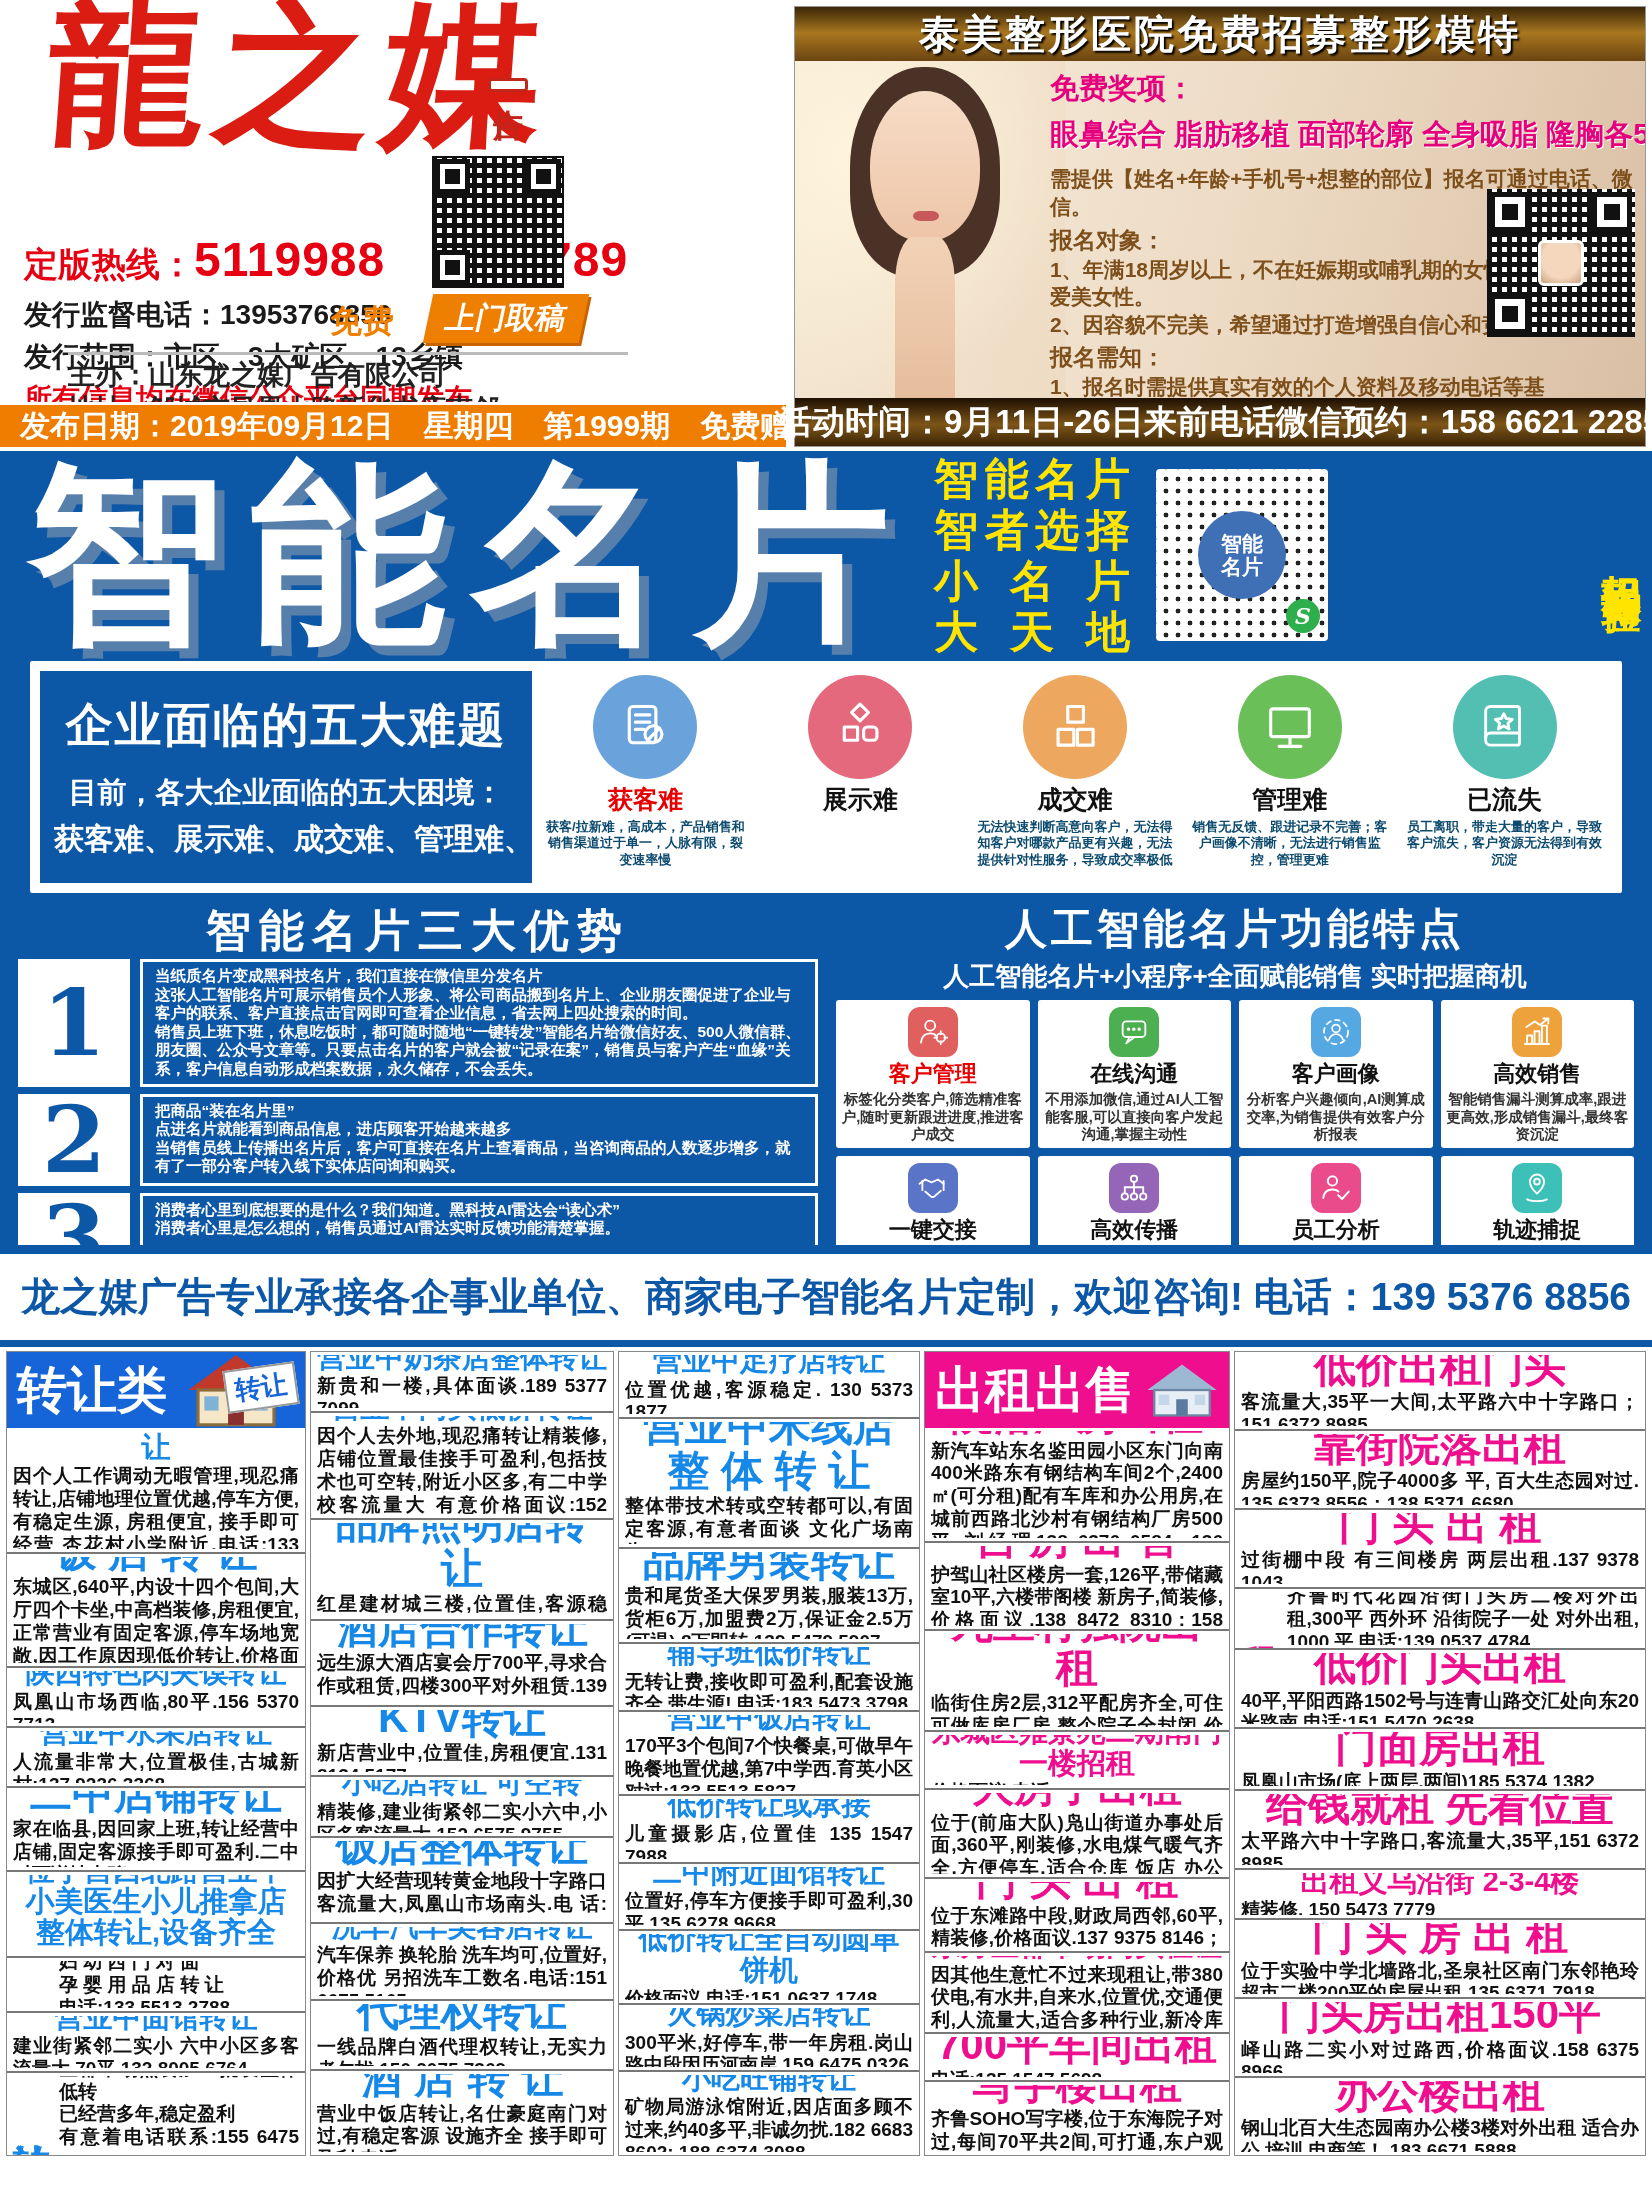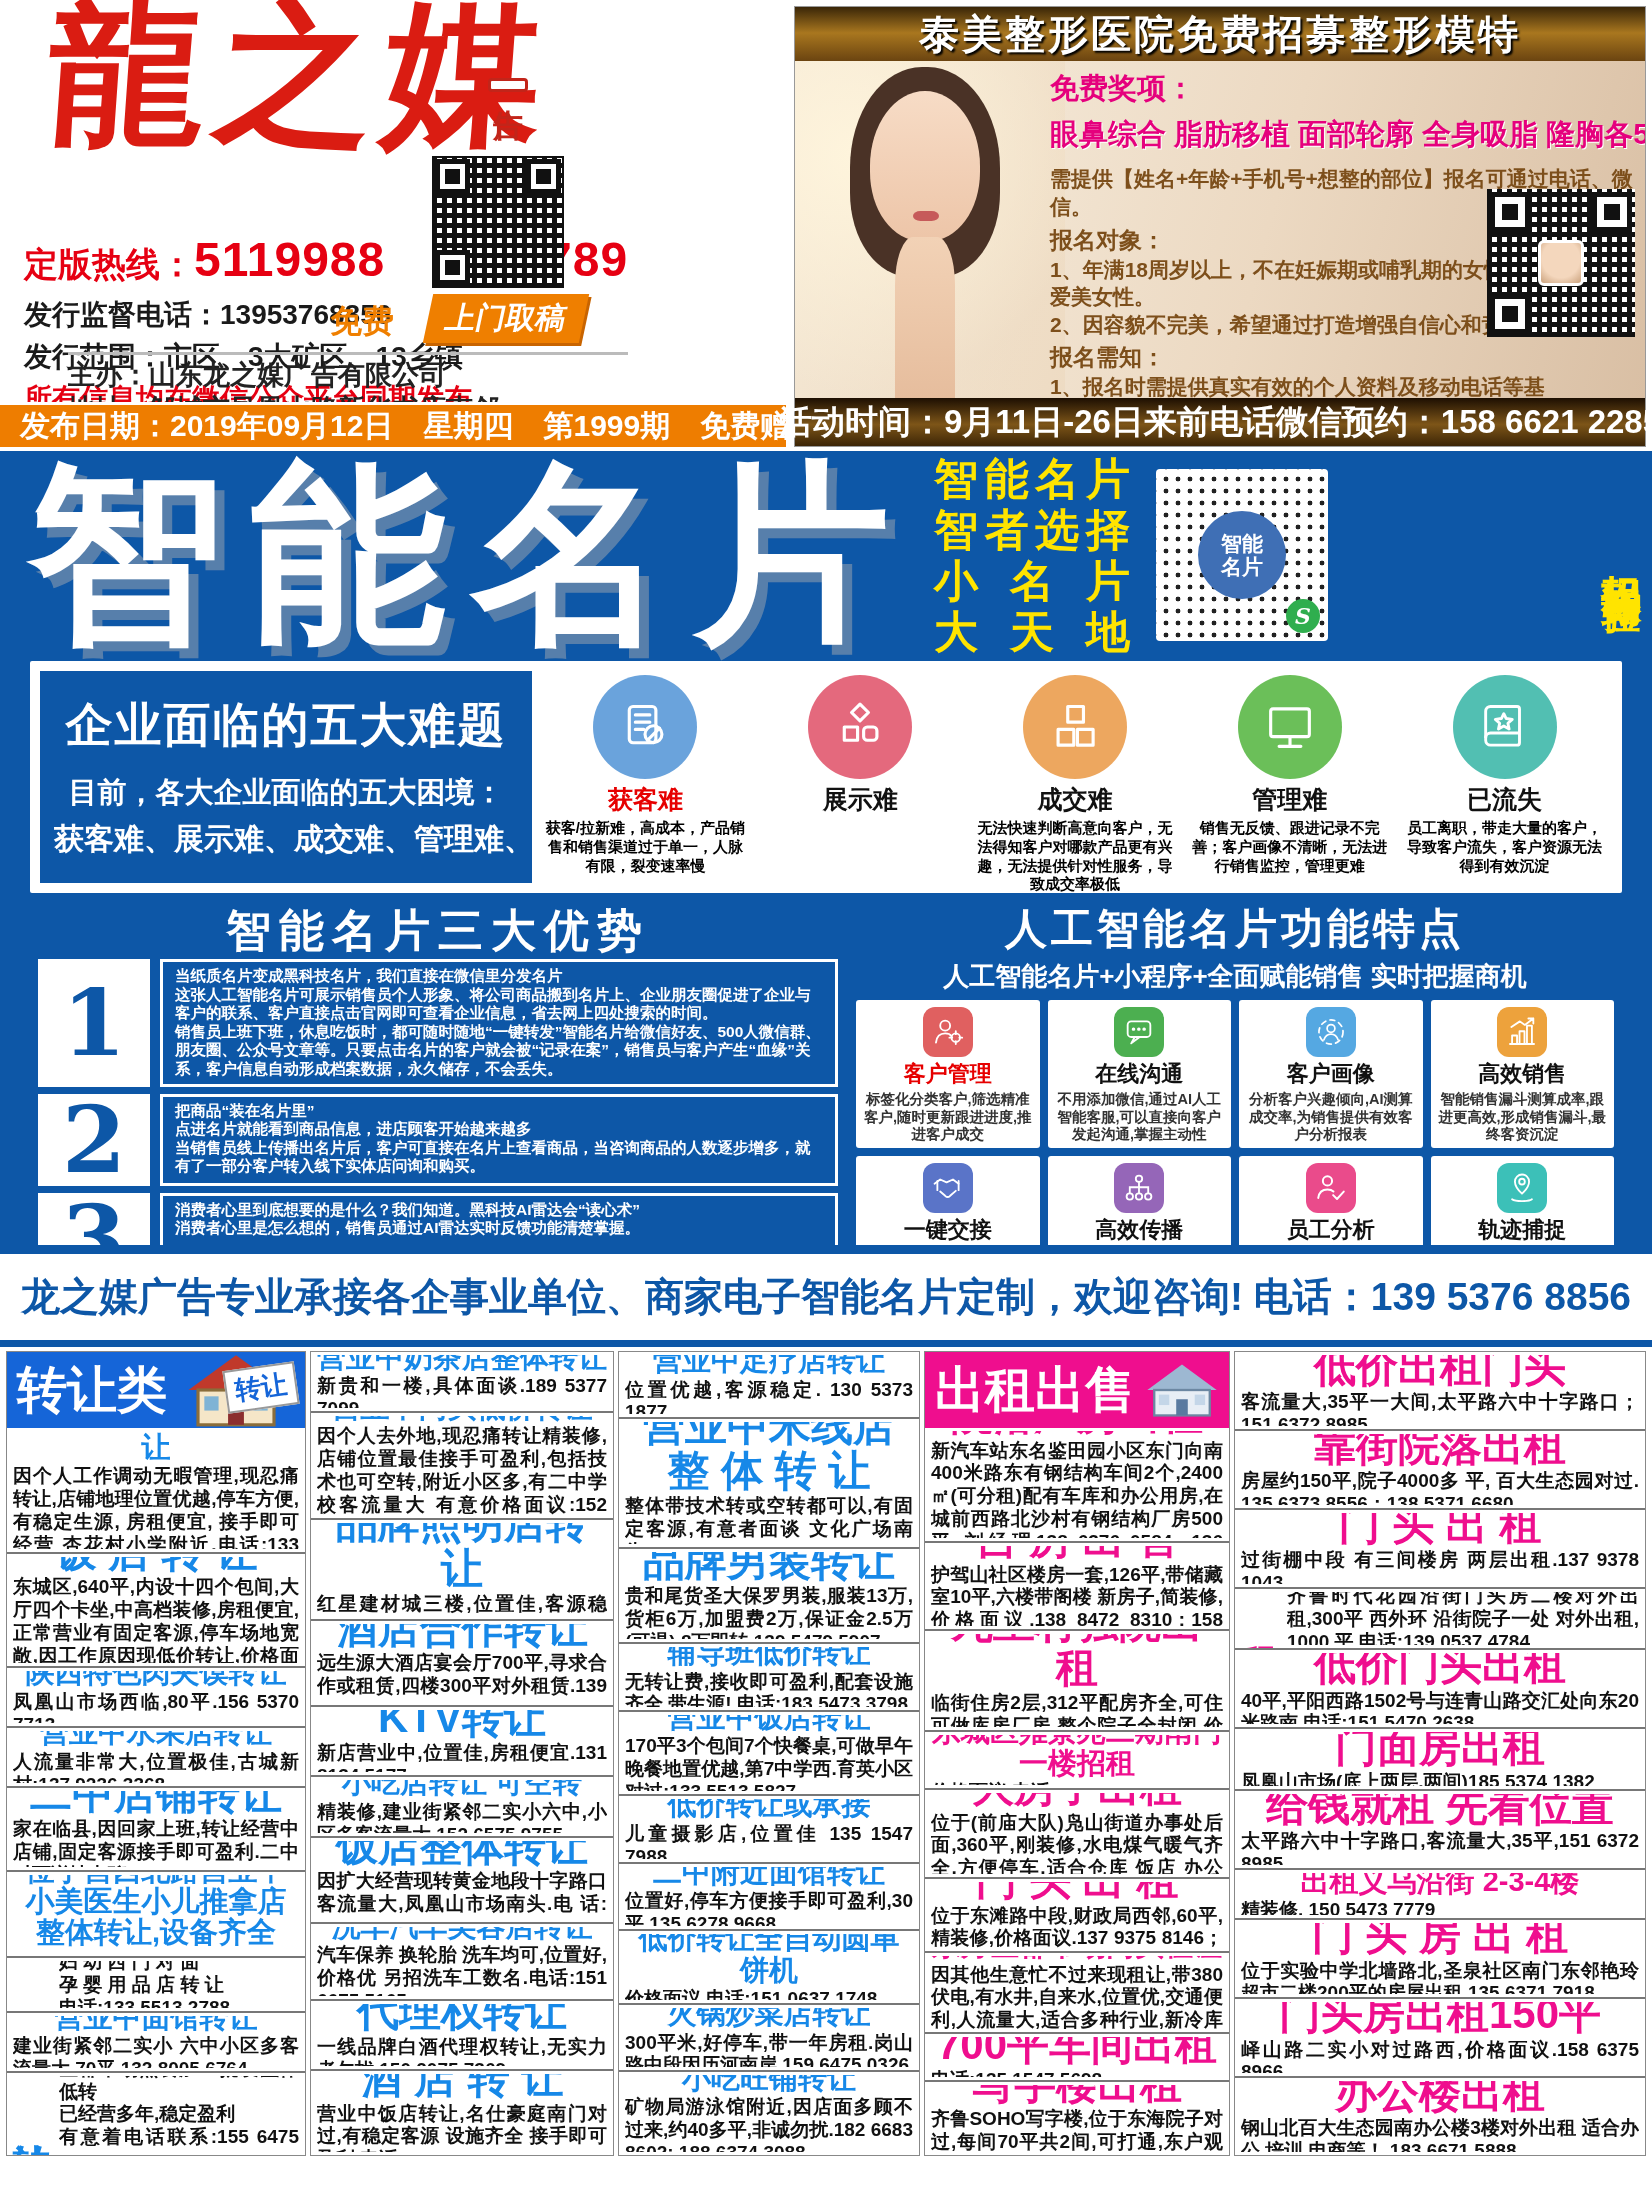--- a/index.html
+++ b/index.html
@@ -77,23 +77,23 @@
   .pblue{width:492px;background:#0d57a7;color:#fff;text-align:center;display:flex;flex-direction:column;justify-content:center;padding:0 14px;box-sizing:border-box;}
   .pblue .t{font-size:47px;font-weight:900;letter-spacing:2px;}
   .pblue .s1{font-size:29px;font-weight:bold;margin-top:16px;white-space:nowrap;}
   .pblue .s2{font-size:30px;font-weight:bold;margin-top:6px;white-space:nowrap;}
   .pcols{flex:1;display:flex;}
   .pcol{flex:1;text-align:center;padding:2px 6px;}
   .pcirc{width:104px;height:104px;border-radius:50%;margin:2px auto 4px auto;display:flex;align-items:center;justify-content:center;}
   .pcirc svg{width:58px;height:58px;}
   .pname{font-size:25px;font-weight:900;color:#111;}
   .pname.red{color:#e60000;}
-  .pdesc{font-size:15px;color:#000000;font-weight:bold;line-height:1.25;margin-top:3px;}
+  .pdesc{font-size:13px;color:#0c4a6e;font-weight:bold;line-height:1.25;margin-top:3px;}
   
-  .bot-row{display:flex;padding:0 38px;gap:18px;height:340px;}
+  .bot-row{display:flex;padding:0 18px;gap:18px;height:340px;}
   .adv{width:800px;display:flex;flex-direction:column;}
   .adv-title{color:#fff;font-weight:900;font-size:45px;text-align:center;letter-spacing:8px;height:58px;}
   .advrow{display:flex;gap:10px;margin-bottom:7px;}
   .advrow:nth-of-type(2){height:122px;}
   .advrow:nth-of-type(3){height:92px;}
   .advrow:nth-of-type(4){height:78px;}
   .advnum{width:112px;background:#fff;color:#0d57a7;font-family:"DejaVu Serif","Liberation Serif",serif;
           font-weight:900;font-size:92px;display:flex;align-items:center;justify-content:center;line-height:1;}
   .advtext{flex:1;border:3px solid #fff;color:#fff;font-weight:bold;font-size:15.5px;line-height:1.2;
            padding:5px 12px;white-space:pre-line;overflow:hidden;box-sizing:border-box;}

